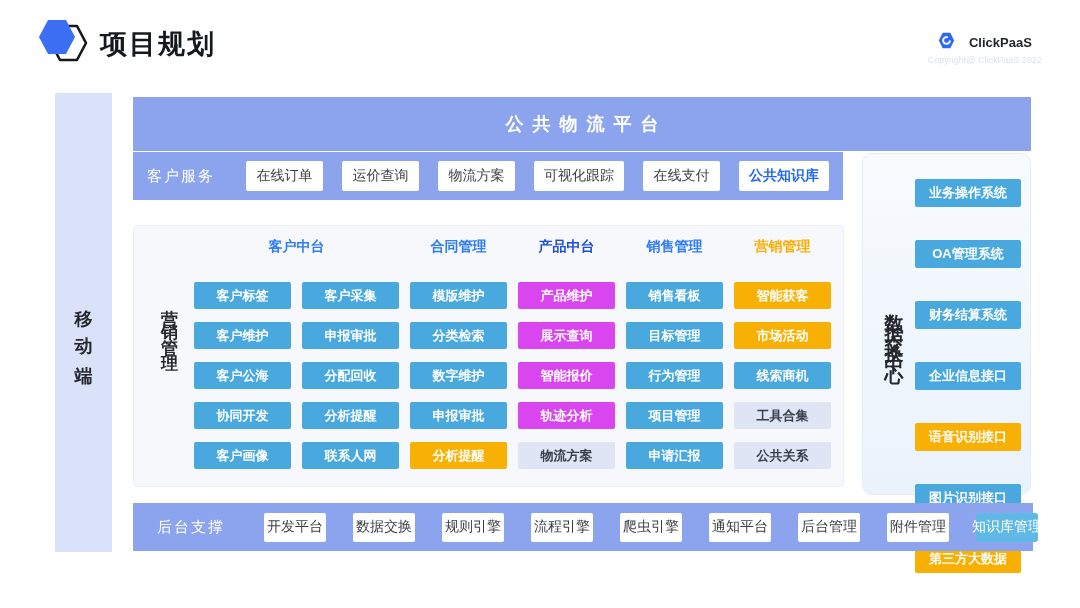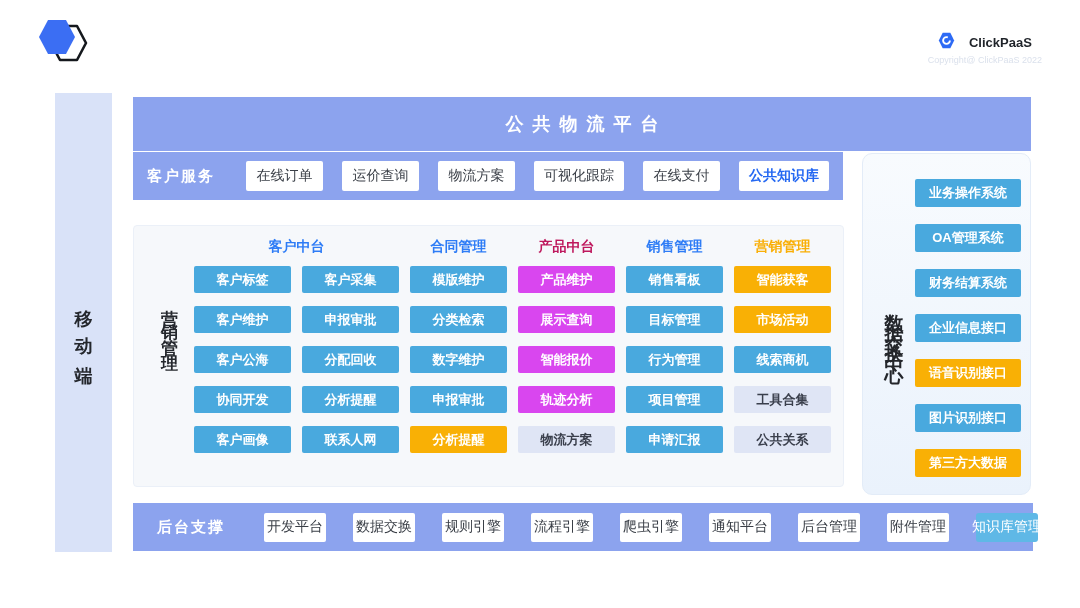--- a/index.html
+++ b/index.html
@@ -26,66 +26,67 @@
 
   
   .banner{position:absolute;left:133px;top:97px;width:898px;height:54px;background:#8ca3ee;
           display:flex;align-items:center;justify-content:center;}
   .banner span{font-size:18px;font-weight:700;color:#ffffff;letter-spacing:9px;padding-left:9px;}
 
   
   .blue-row{position:absolute;background:#8ca3ee;display:flex;align-items:center;padding:0 14px;box-sizing:border-box;}
   .cs-row{left:133px;top:152px;width:710px;height:48px;gap:19px;}
   .bt-row{left:133px;top:503px;width:900px;height:48px;gap:27px;padding-left:24px;}
-  .row-label{font-size:15px;font-weight:700;color:#ffffff;letter-spacing:2px;margin-right:12px;white-space:nowrap;}
+  .row-label{font-size:15px;font-weight:400;color:#ffffff;letter-spacing:2px;margin-right:12px;white-space:nowrap;}
   .white-btn{height:30px;min-width:77px;padding:0 10px;background:#ffffff;border:none;border-radius:2px;
              font-family:inherit;font-size:14px;color:#3a3f47;display:flex;align-items:center;justify-content:center;
              white-space:nowrap;cursor:pointer;}
   .bt-row .white-btn{min-width:62px;height:29px;}
   .white-btn.kb-link{color:#2468f2;font-weight:700;}
   .white-btn.kb-mgmt{background:#5fb8e6;color:#ffffff;border-radius:3px;}
 
   
   .grid-panel{position:absolute;left:133px;top:225px;width:711px;height:262px;background:#f6f8fb;
               border:1px solid #ebf0f8;border-radius:4px;box-sizing:border-box;padding-top:12px;}
   .grid-headers{display:flex;margin-left:60px;gap:11px;}
   .ghead{width:97px;text-align:center;font-size:14px;font-weight:700;color:#2e7cf6;white-space:nowrap;}
   .ghead.wide{width:205px;}
-  .ghead.h-indigo{color:#be185d;}
+  .ghead.h-indigo{color:#1d4ed8;}
   .ghead.h-orange{color:#f9af08;}
-  .grid-body{display:flex;margin-left:60px;margin-top:10px;gap:11px;}
+  .grid-body{display:flex;margin-left:60px;margin-top:26px;gap:11px;}
   .side-label{position:absolute;left:24px;top:70px;font-size:17px;font-weight:700;color:#24272d;letter-spacing:15px;}
   .gcol{width:97px;display:flex;flex-direction:column;gap:13px;}
   .cell{height:27px;border-radius:2px;display:flex;align-items:center;justify-content:center;
         font-size:13px;font-weight:700;color:#ffffff;background:#49a9de;white-space:nowrap;cursor:pointer;}
   .cell.indigo{background:#d946ef;}
   .cell.orange{background:#f9b005;}
   .cell.light{background:#dfe5f5;color:#3a3f4c;text-align:right;}
 
   
   .right-panel{position:absolute;left:862px;top:153px;width:169px;height:342px;border-radius:10px;
                background:linear-gradient(180deg,#f8fbfe 0%,#eaf2fc 100%);border:1px solid #e3ecf8;box-sizing:border-box;}
   .right-panel .vtext{position:absolute;left:18px;top:50%;transform:translateY(-50%);
                       font-size:19px;font-weight:700;color:#23262b;letter-spacing:10px;padding-top:10px;}
-  .rp-items{position:absolute;left:52px;top:25px;width:106px;display:flex;flex-direction:column;gap:17px;}
+  .rp-items{position:absolute;left:52px;top:25px;width:106px;display:flex;flex-direction:column;gap:33px;}
   .rp-item{height:28px;border-radius:2px;background:#49a9de;color:#fff;font-size:13px;font-weight:700;
            display:flex;align-items:center;justify-content:center;white-space:nowrap;cursor:pointer;}
   .rp-item.orange{background:#f9b005;}
 </style>
 </head>
 <body>
 
 <div class="stage">
 
   <div class="hex-logo">
     <svg width="56" height="48" viewBox="0 0 56 48">
       <polygon points="24,8 41,8 50,25 41,42 24,42 15,25" fill="none" stroke="#15181d" stroke-width="2.6" stroke-linejoin="round"></polygon>
       <polygon points="12,2 30,2 39,19 30,36 12,36 3,19" fill="#3b6ef3"></polygon>
     </svg>
   </div>
+  <h1 class="page-title">项目规划</h1>
 
   <div class="brand">
     <div class="brand-row">
       <span>
         <svg width="17" height="17" viewBox="0 0 20 20">
           <polygon points="5.5,1 14.5,1 19,10 14.5,19 5.5,19 1,10" fill="#2d6af5"></polygon>
           <circle cx="10" cy="10" r="4" fill="none" stroke="#ffffff" stroke-width="2.2" stroke-dasharray="20 6"></circle>
         </svg>
       </span>
       <span class="brand-name">ClickPaaS</span>

